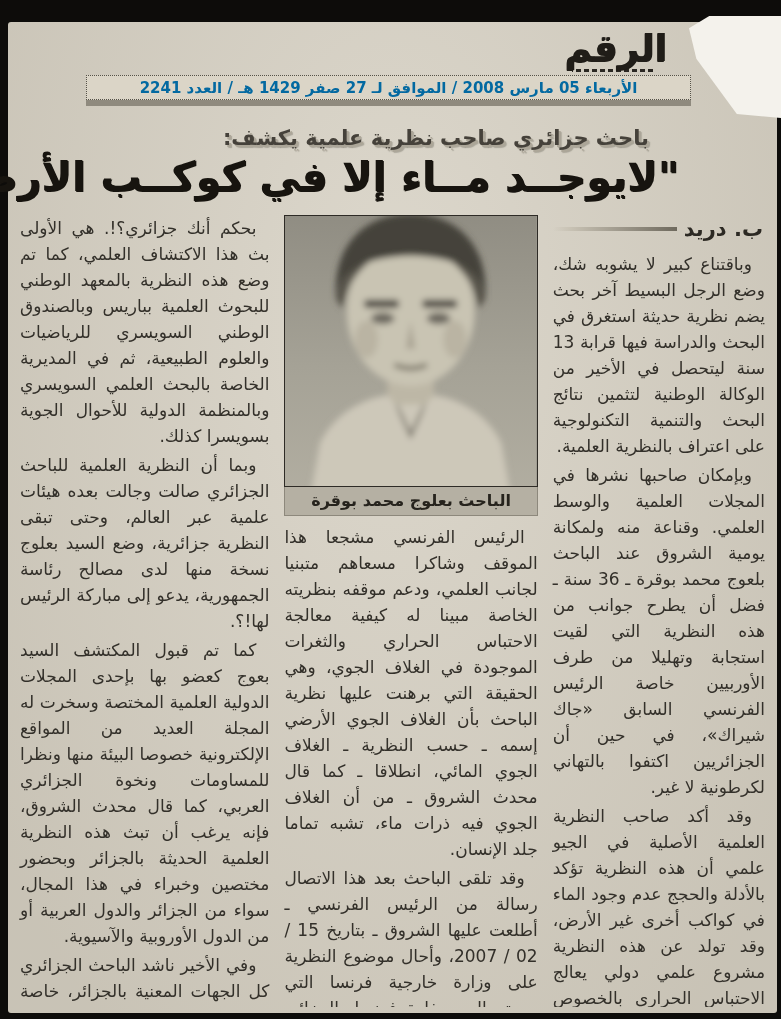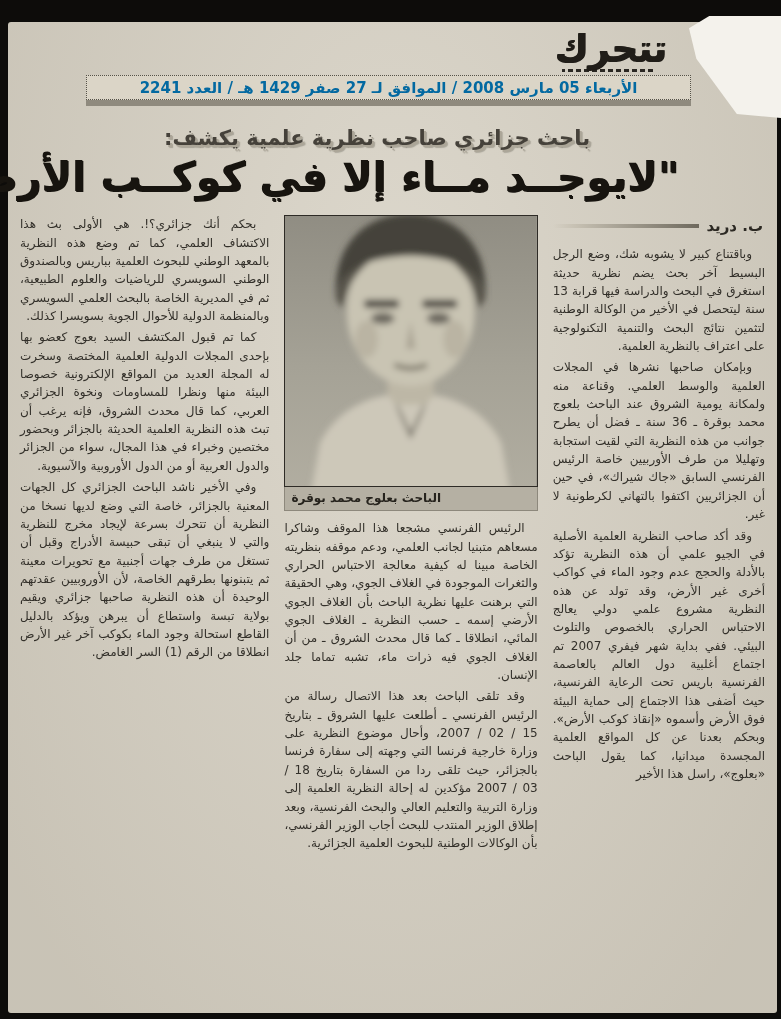--- a/index.html
+++ b/index.html
@@ -48,21 +48,21 @@
     background:#dbd5c7;
     border:1px dotted #555249;
     box-shadow:0 6px 0 var(--shadow-gray);
     display:flex;align-items:center;justify-content:center;
     font-size:15px;font-weight:bold;color:#0369a1;
     white-space:nowrap;
   }
   
   .kicker{
     margin:18px 120px 0 150px;
-    text-align:left;
+    text-align:right;
     font-size:21px;font-weight:bold;color:#45413a;
     text-shadow:2px 2px 0 #aca698,3px 3px 1px rgba(90,85,75,.35);
     letter-spacing:1px;
   }
   .headline{
     margin:4px 90px 0 100px;
     text-align:center;
     font-size:41px;font-weight:bold;color:var(--headline-ink);
     line-height:1.15;
     text-shadow:1px 1px 0 #17140f;
@@ -71,59 +71,59 @@
   
   .columns{
     display:flex;direction:rtl;
     gap:15px;
     margin-top:14px;padding:0 4px 0 6px;
     height:792px;overflow:hidden;
   }
   .col{color:var(--ink);}
   .col p{
     margin:0 0 3px 0;
-    font-size:12px;line-height:1.53;
+    font-size:17px;line-height:1.53;
     text-align:justify;text-indent:13px;
   }
   .col-right{flex:0 0 28.5%;}
   .col-middle{flex:0 0 34%;}
   .col-left{flex:1;}
   .byline{
     display:flex;align-items:center;gap:7px;
     margin:2px 2px 10px 0;
   }
-  .byline-name{font-size:15px;font-weight:bold;color:#2c2923;white-space:nowrap;}
+  .byline-name{font-size:21px;font-weight:bold;color:#2c2923;white-space:nowrap;}
   .byline-rule{flex:1;height:4px;background:linear-gradient(to left,#6e695d,#c7c1b3 85%,transparent);}
   
   .photo-box{
     border:1px solid #2e2b26;
     height:272px;overflow:hidden;background:#9a978d;
   }
   .photo-box svg{display:block;width:100%;height:100%;}
   .photo-caption{
     background:var(--caption-bg);
     border:1px solid #8d887c;border-top:none;
     padding:4px 6px 5px;
-    text-align:left;
-    font-size:12px;font-weight:bold;color:#262configure;
+    text-align:center;
+    font-size:16px;font-weight:bold;color:#262configure;
     color:#26231d;
     margin-bottom:8px;
   }
 </style>
 </head>
 <body>
 
 <div class="scan">
   <div class="white-corner"></div>
 
   <div class="paper">
 
     <div class="header">
       <div class="masthead">
-        <div class="logo">تتحرك</div>
+        <div class="logo">الرقم</div>
         <div class="logo-flourish"></div>
       </div>
       <div class="datebar">الأربعاء 05 مارس 2008 / الموافق لـ 27 صفر 1429 هـ / العدد 2241</div>
     </div>
 
     <div class="kicker">باحث جزائري صاحب نظرية علمية يكشف:</div>
     <h1 class="headline">"لايوجــد مــاء إلا في كوكــب الأرض"</h1>
 
     <div class="columns">
 
@@ -178,19 +178,20 @@
             </g>
           </svg>
         </div>
         <div class="photo-caption">الباحث بعلوج محمد بوقرة</div>
         <p>الرئيس الفرنسي مشجعا هذا الموقف وشاكرا مسعاهم متبنيا لجانب العلمي، ودعم موقفه بنظريته الخاصة مبينا له كيفية معالجة الاحتباس الحراري والثغرات الموجودة في الغلاف الجوي، وهي الحقيقة التي برهنت عليها نظرية الباحث بأن الغلاف الجوي الأرضي إسمه ـ حسب النظرية ـ الغلاف الجوي المائي، انطلاقا ـ كما قال محدث الشروق ـ من أن الغلاف الجوي فيه ذرات ماء، تشبه تماما جلد الإنسان.</p>
         <p>وقد تلقى الباحث بعد هذا الاتصال رسالة من الرئيس الفرنسي ـ أطلعت عليها الشروق ـ بتاريخ 15 / 02 / 2007، وأحال موضوع النظرية على وزارة خارجية فرنسا التي وجهته إلى سفارة فرنسا بالجزائر، حيث تلقى ردا من السفارة بتاريخ 18 / 03 / 2007 مؤكدين له إحالة النظرية العلمية إلى وزارة التربية والتعليم العالي والبحث الفرنسية، وبعد إطلاق الوزير المنتدب للبحث أجاب الوزير الفرنسي، بأن الوكالات الوطنية للبحوث العلمية الجزائرية.</p>
       </div>
 
       <div class="col col-left">
         <p>بحكم أنك جزائري؟!. هي الأولى بث هذا الاكتشاف العلمي، كما تم وضع هذه النظرية بالمعهد الوطني للبحوث العلمية بباريس وبالصندوق الوطني السويسري للرياضيات والعلوم الطبيعية، ثم في المديرية الخاصة بالبحث العلمي السويسري وبالمنظمة الدولية للأحوال الجوية بسويسرا كذلك.</p>
+        <p>وبما أن النظرية العلمية للباحث الجزائري صالت وجالت بعده هيئات علمية عبر العالم، وحتى تبقى النظرية جزائرية، وضع السيد بعلوج نسخة منها لدى مصالح رئاسة الجمهورية، يدعو إلى مباركة الرئيس لها!؟.</p>
         <p>كما تم قبول المكتشف السيد بعوج كعضو بها بإحدى المجلات الدولية العلمية المختصة وسخرت له المجلة العديد من المواقع الإلكترونية خصوصا البيئة منها ونظرا للمساومات ونخوة الجزائري العربي، كما قال محدث الشروق، فإنه يرغب أن تبث هذه النظرية العلمية الحديثة بالجزائر وبحضور مختصين وخبراء في هذا المجال، سواء من الجزائر والدول العربية أو من الدول الأوروبية والآسيوية.</p>
         <p>وفي الأخير ناشد الباحث الجزائري كل الجهات المعنية بالجزائر، خاصة التي وضع لديها نسخا من النظرية أن تتحرك بسرعة لإيجاد مخرج للنظرية والتي لا ينبغي أن تبقى حبيسة الأدراج وقبل أن تستغل من طرف جهات أجنبية مع تحويرات معينة ثم يتبنونها بطرقهم الخاصة، لأن الأوروبيين عقدتهم الوحيدة أن هذه النظرية صاحبها جزائري ويقيم بولاية تبسة واستطاع أن يبرهن ويؤكد بالدليل القاطع استحالة وجود الماء بكوكب آخر غير الأرض انطلاقا من الرقم (1) السر الغامض.</p>
       </div>
 
     </div>
   </div>
 </div>
 
 </body></html>

